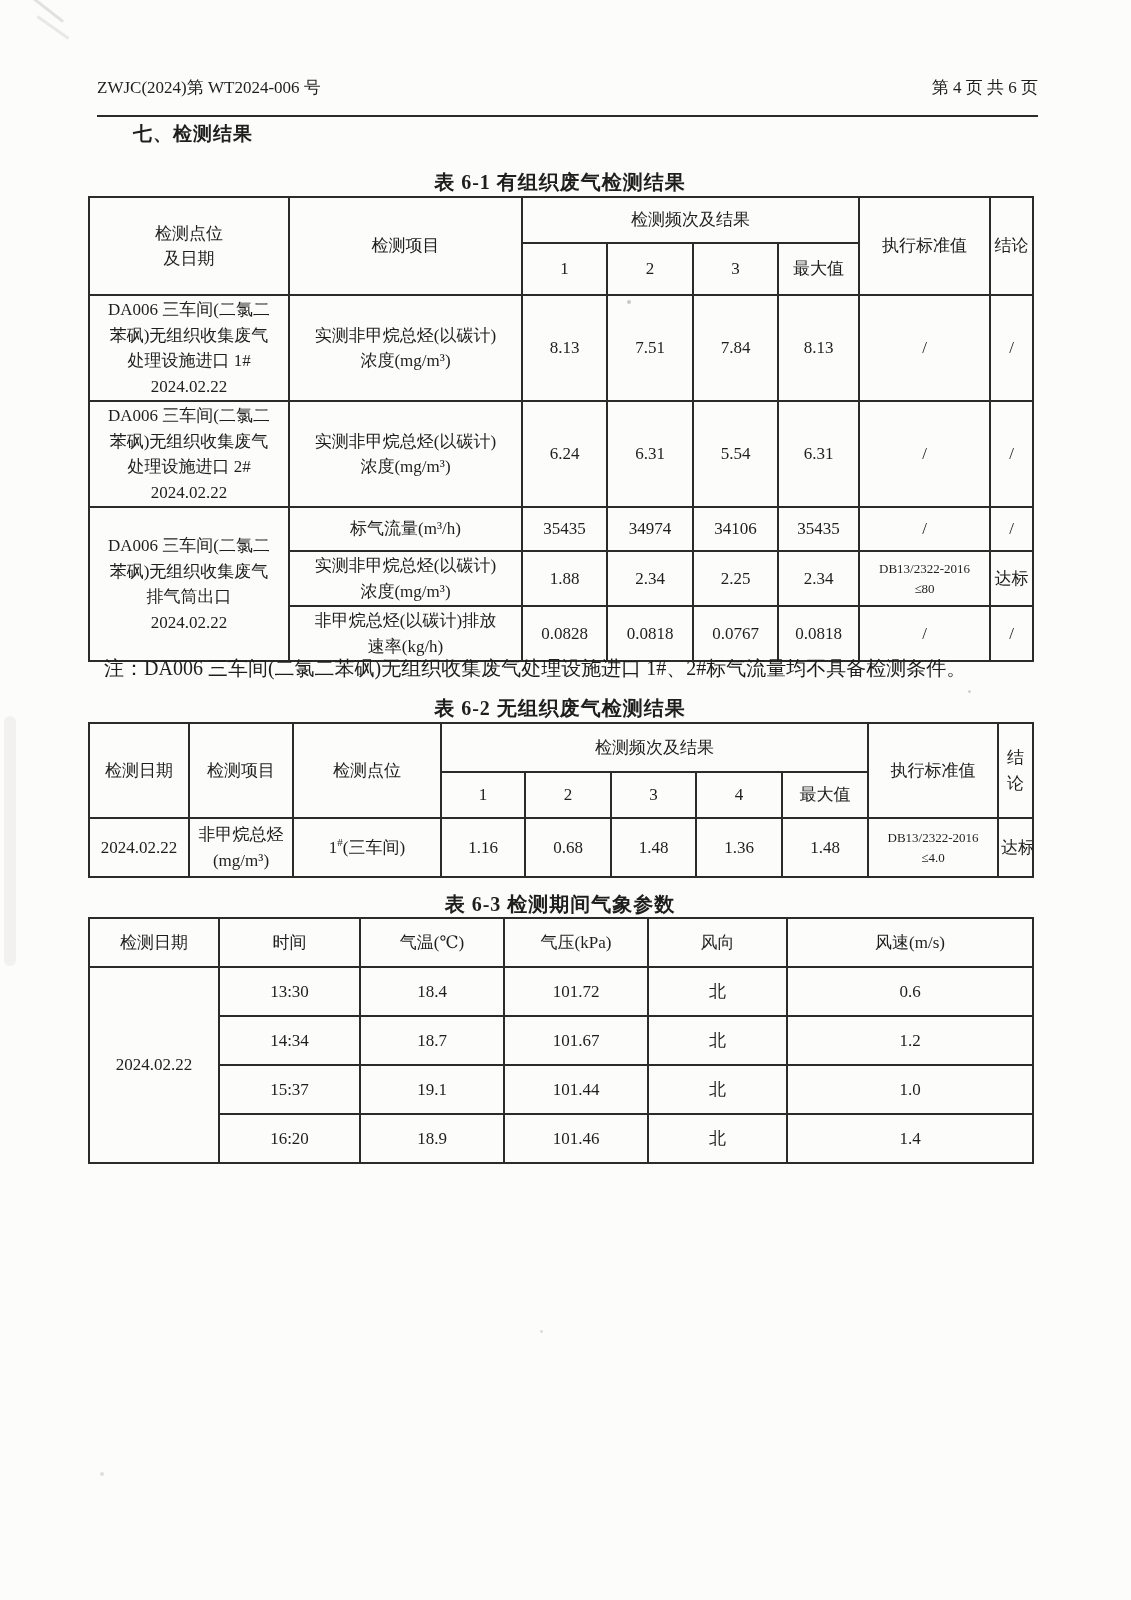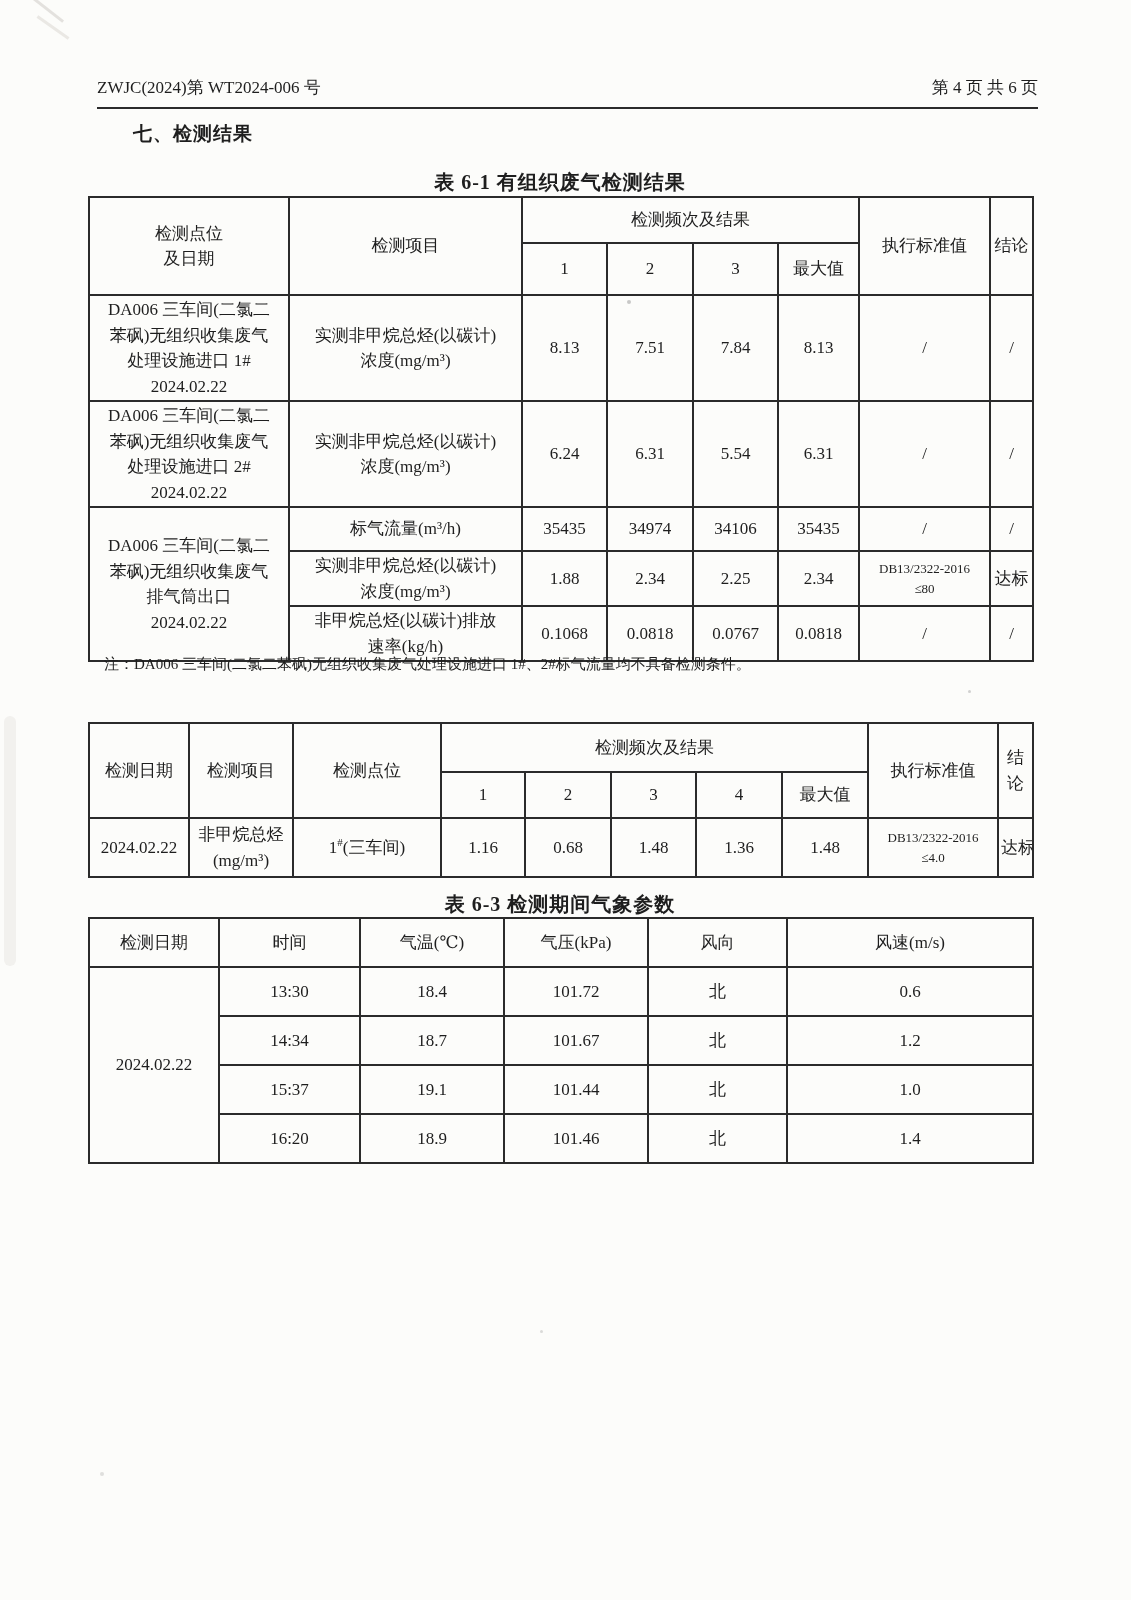--- a/index.html
+++ b/index.html
@@ -26,21 +26,21 @@
 
   .doc-header {
     position: absolute;
     left: 97px;
     top: 76px;
     width: 941px;
     display: flex;
     justify-content: space-between;
     align-items: flex-end;
     border-bottom: 2px solid #2b2b2b;
-    padding-bottom: 8px;
+    padding-bottom: 16px;
     font-size: 17px;
   }
   .section-title {
     position: absolute;
     left: 133px;
     top: 121px;
     font-size: 19px;
     font-weight: 700;
     letter-spacing: 1px;
   }
@@ -88,21 +88,21 @@
   .t3 tr.h1 td { height: 49px; }
   .t3 tr.dr td { height: 49px; }
   .std-cell { font-size: 13px; line-height: 1.35; white-space: pre-line; }
   .nowrap { white-space: nowrap; }
   sup { font-size: 11px; vertical-align: super; line-height: 0; }
   .note {
     position: absolute;
     left: 104px;
     top: 655px;
     width: 930px;
-    font-size: 15px;
+    font-size: 20px;
   }
 </style>
 </head>
 <body>
 
 <div class="page">
 
   <div class="artifact streak1"></div>
   <div class="artifact streak2"></div>
   <div class="artifact smudge1"></div>
@@ -194,32 +194,33 @@
         <td>2.34</td>
         <td>2.25</td>
         <td>2.34</td>
         <td class="std-cell">DB13/2322-2016
 ≤80</td>
         <td>达标</td>
       </tr>
       <tr class="r5">
         <td class="pre">非甲烷总烃(以碳计)排放
 速率(kg/h)</td>
-        <td>0.1068</td>
+        <td>0.0828</td>
         <td>0.0818</td>
         <td>0.0767</td>
         <td>0.0818</td>
         <td>/</td>
         <td>/</td>
       </tr>
     </tbody>
   </table>
 
   <div class="note">注：DA006 三车间(二氯二苯砜)无组织收集废气处理设施进口 1#、2#标气流量均不具备检测条件。</div>
 
+  <div class="caption cap2">表 6-2 无组织废气检测结果</div>
 
   <table class="t t2">
     <colgroup>
       <col style="width:100px">
         <col style="width:104px">
         <col style="width:148px">
         <col style="width:84px">
       <col style="width:86px">
         <col style="width:85px">
         <col style="width:86px">

